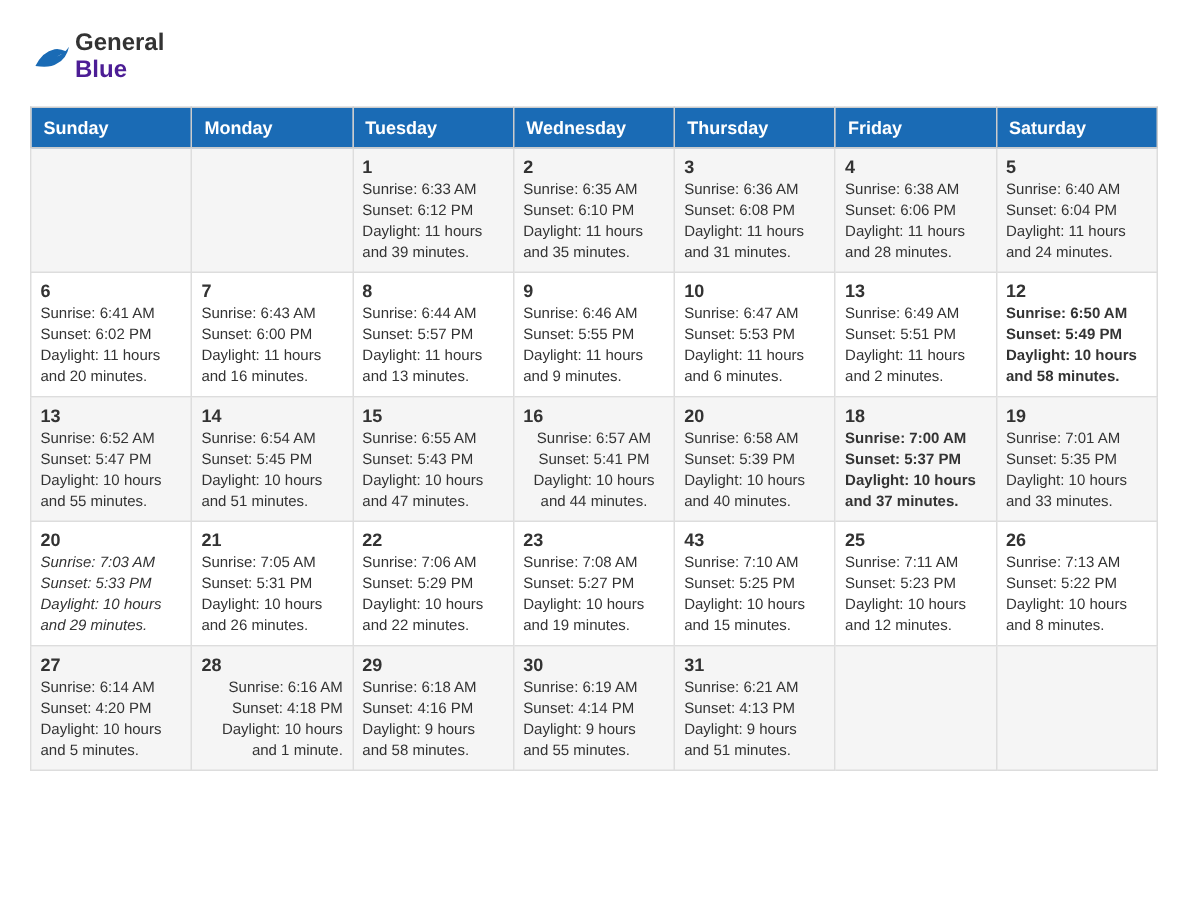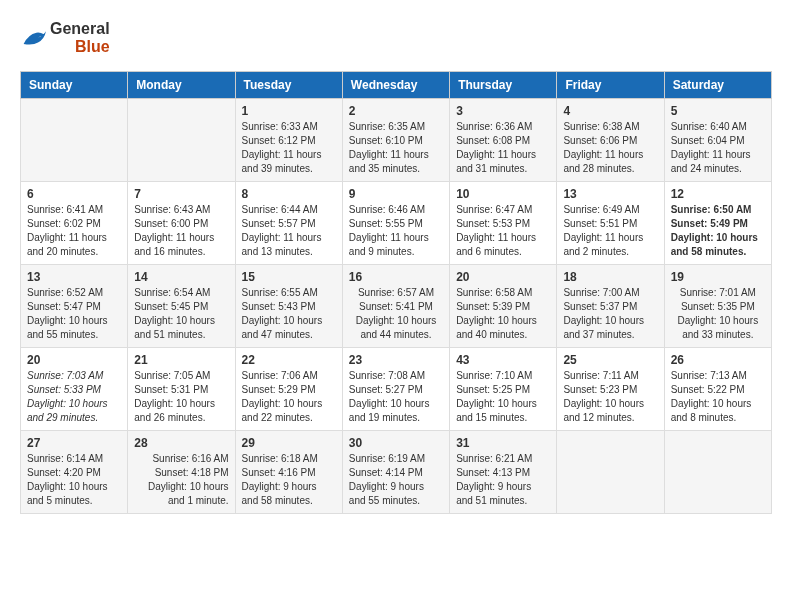--- a/index.html
+++ b/index.html
@@ -8,21 +8,20 @@
       background: #fff;
       width: 792px;
       min-height: 612px;
       padding: 20px;
     }
     .header {
       display: flex;
       justify-content: space-between;
       align-items: flex-start;
       margin-bottom: 16px;
-      text-align: right;
     }
     .logo {
       display: flex;
       align-items: center;
     }
     .logo-bird {
       width: 24px;
       height: 20px;
       margin-left: 2px;
     }
@@ -85,21 +84,21 @@
 <div class="header">
   <div class="logo">
     <svg class="logo-bird" viewBox="0 0 30 25" fill="none" xmlns="http://www.w3.org/2000/svg">
       <path d="M2 20 Q8 8 18 6 Q22 5 28 8 Q24 10 20 12 Q26 10 30 4 Q28 14 20 18 Q14 22 2 20Z" fill="#1a6bb5"></path>
     </svg>
     <div style="line-height:1.1; margin-left:4px;">
       <div>
         <span style="font-size:16px; font-weight:bold; color:#333;">General</span>
       </div>
       <div>
-        <span style="font-size:16px; font-weight:bold; color:#c2410c;">Blue</span>
+        <span style="font-size:16px; font-weight:bold; color:#4c1d95;">Blue</span>
       </div>
     </div>
   </div>
   <div class="title-block">
     <div class="month-year"></div>
     <div class="location"></div>
   </div>
 </div>
 
 <table>
@@ -219,27 +218,27 @@
 Daylight: 10 hours and 44 minutes.</div>
         </td>
         <td>
           <span class="day-number">20</span>
           <div class="day-info" style="white-space: pre-line;">Sunrise: 6:58 AM
 Sunset: 5:39 PM
 Daylight: 10 hours and 40 minutes.</div>
         </td>
         <td>
           <span class="day-number">18</span>
-          <div class="day-info" style="white-space: pre-line;">Sunrise: 7:00 AM
+          <div class="day-info" style="white-space: pre-line; font-weight: bold;">Sunrise: 7:00 AM
 Sunset: 5:37 PM
 Daylight: 10 hours and 37 minutes.</div>
         </td>
         <td>
           <span class="day-number">19</span>
-          <div class="day-info" style="white-space: pre-line; text-align: center;">Sunrise: 7:01 AM
+          <div class="day-info" style="white-space: pre-line;">Sunrise: 7:01 AM
 Sunset: 5:35 PM
 Daylight: 10 hours and 33 minutes.</div>
         </td>
       </tr>
       <tr>
         <td>
           <span class="day-number">20</span>
           <div class="day-info" style="white-space: pre-line; font-style: italic;">Sunrise: 7:03 AM
 Sunset: 5:33 PM
 Daylight: 10 hours and 29 minutes.</div>

